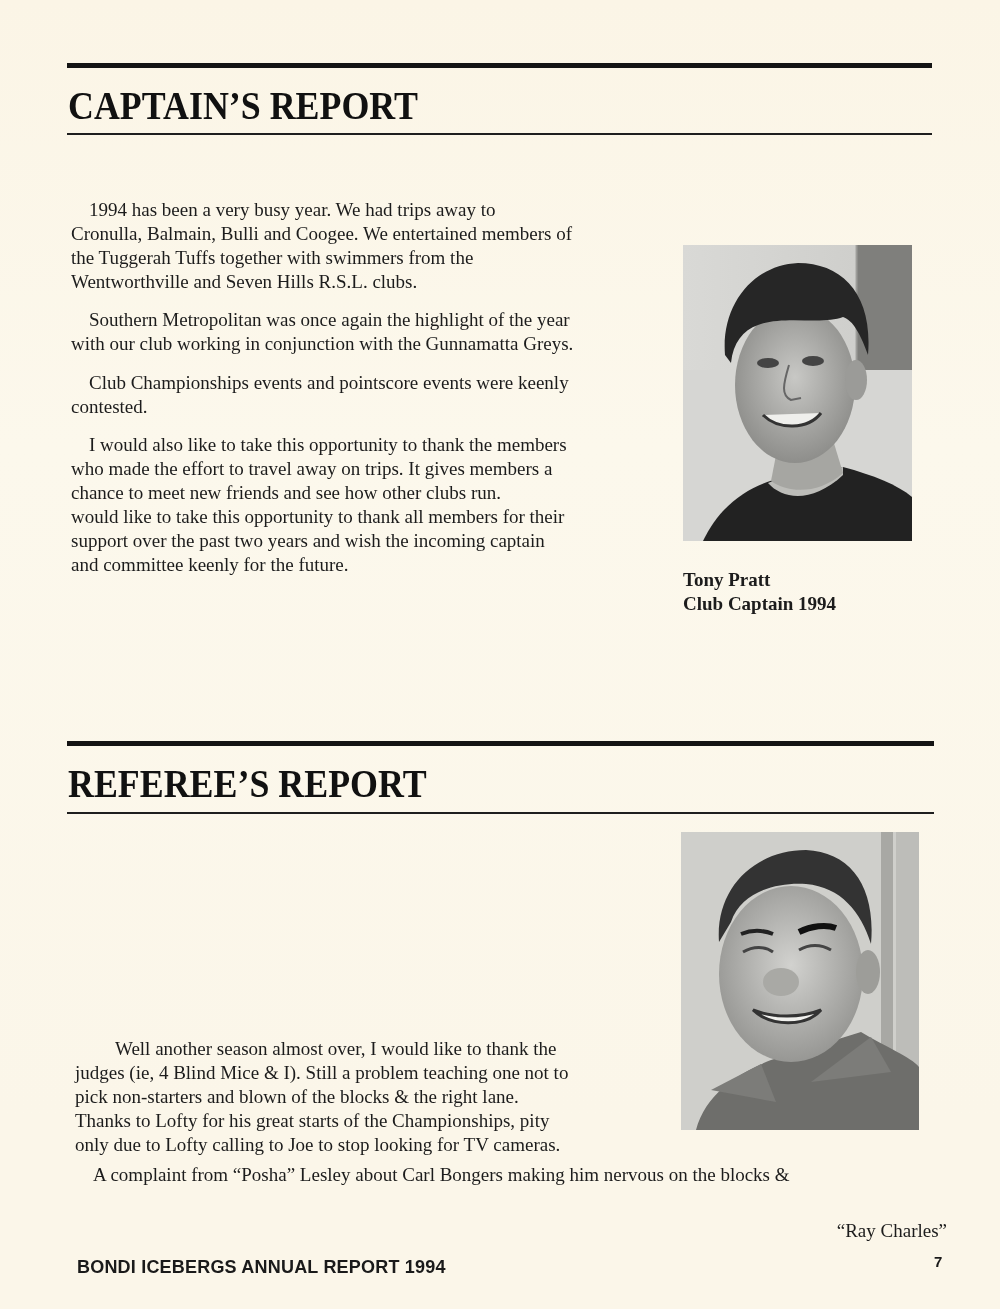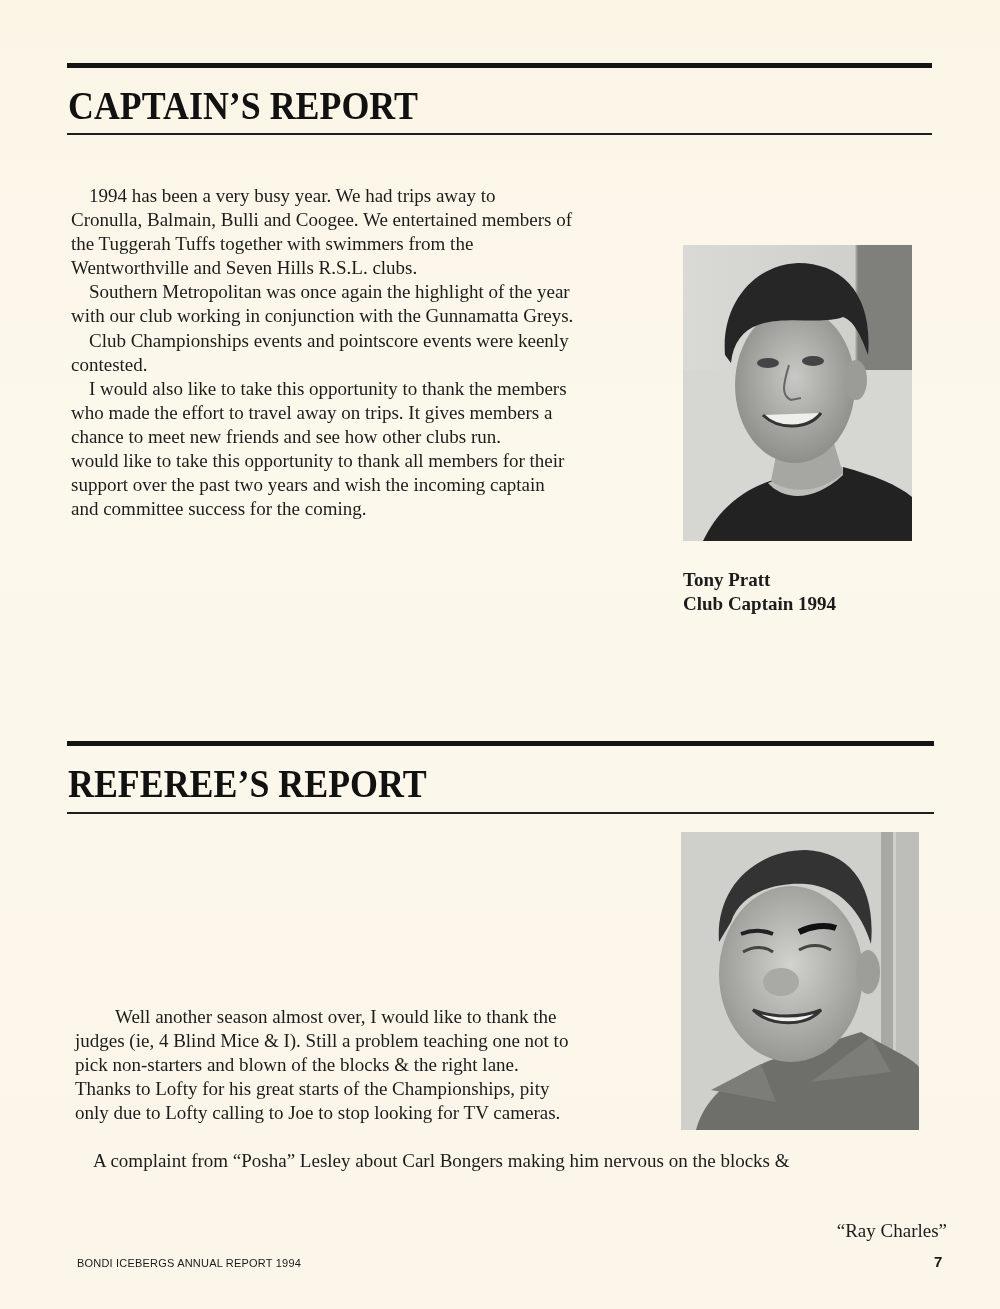--- a/index.html
+++ b/index.html
@@ -44,42 +44,42 @@
       line-height: 1;
       white-space: nowrap;
     }
     .body-text {
       position: absolute;
       font-size: 19px;
       line-height: 24.1px;
       color: #1c1c1c;
     }
     .body-text .line { display: block; white-space: nowrap; }
-    .body-text .indent { padding-left: 18px; }
-    .body-text .indent-lg { padding-left: 40px; }
+    .body-text .indent { padding-left: 18px; margin-top: 14px; }
+    .body-text .indent-lg { padding-left: 40px; margin-top: 32px; }
     .photo {
       position: absolute;
       overflow: hidden;
       background: #bdbdbd;
     }
     .caption {
       position: absolute;
       text-align: left;
       font-size: 19px;
       line-height: 24px;
       color: #1c1c1c;
       font-weight: bold;
     }
     .footer-title {
       position: absolute;
       left: 77px;
       top: 1257px;
       font-family: "Liberation Sans", "DejaVu Sans", sans-serif;
-      font-weight: normal;
-      font-size: 11px;
+      font-weight: bold;
+      font-size: 18px;
       letter-spacing: 0.2px;
       color: #1a1a1a;
       white-space: nowrap;
     }
     .page-number {
       position: absolute;
       left: 934px;
       top: 1253px;
       font-family: "Liberation Sans", "DejaVu Sans", sans-serif;
       font-weight: bold;
@@ -113,21 +113,21 @@
       <span class="line">Wentworthville and Seven Hills R.S.L. clubs.</span>
       <span class="line indent">Southern Metropolitan was once again the highlight of the year</span>
       <span class="line">with our club working in conjunction with the Gunnamatta Greys.</span>
       <span class="line indent">Club Championships events and pointscore events were keenly</span>
       <span class="line">contested.</span>
       <span class="line indent">I would also like to take this opportunity to thank the members</span>
       <span class="line">who made the effort to travel away on trips. It gives members a</span>
       <span class="line">chance to meet new friends and see how other clubs run.</span>
       <span class="line">would like to take this opportunity to thank all members for their</span>
       <span class="line">support over the past two years and wish the incoming captain</span>
-      <span class="line">and committee success for the coming.</span>
+      <span class="line">and committee keenly for the future.</span>
     </div>
 
     <div class="photo" style="left:683px; top:245px; width:229px; height:296px;" aria-label="Portrait photo of Tony Pratt">
       <svg width="229" height="296" viewBox="0 0 229 296">
         <defs>
           <linearGradient id="bg1" x1="0" y1="0" x2="1" y2="0">
             <stop offset="0" stop-color="#d9d9d6"></stop>
             <stop offset="0.75" stop-color="#cfcfcc"></stop>
             <stop offset="0.76" stop-color="#8d8d8a"></stop>
             <stop offset="1" stop-color="#7a7a78"></stop>

